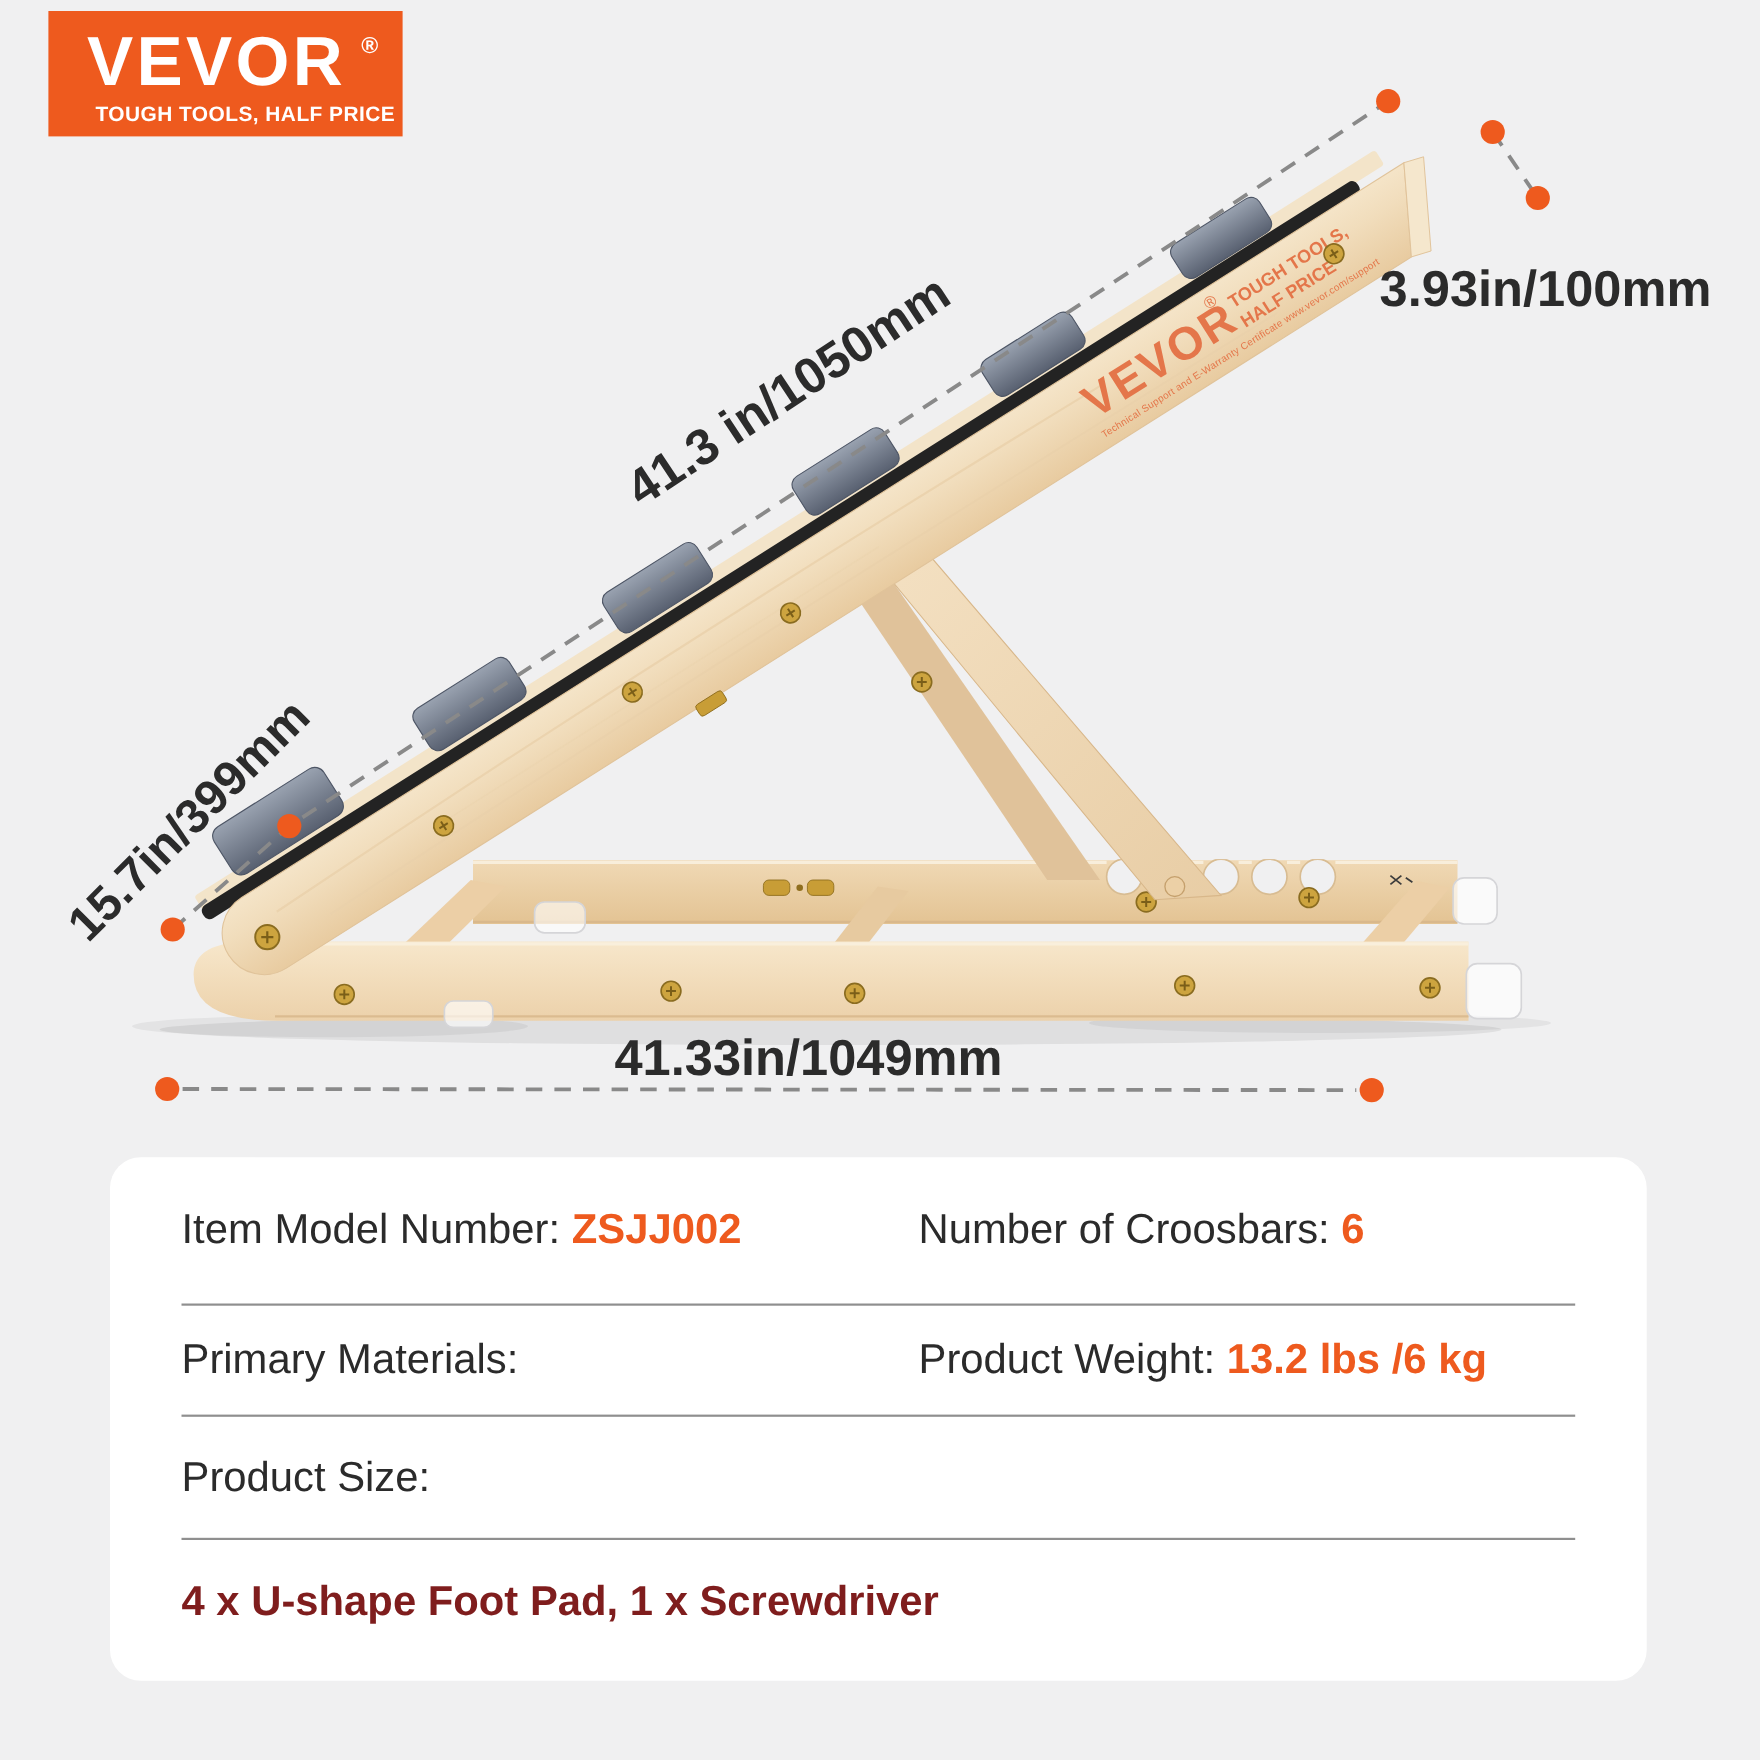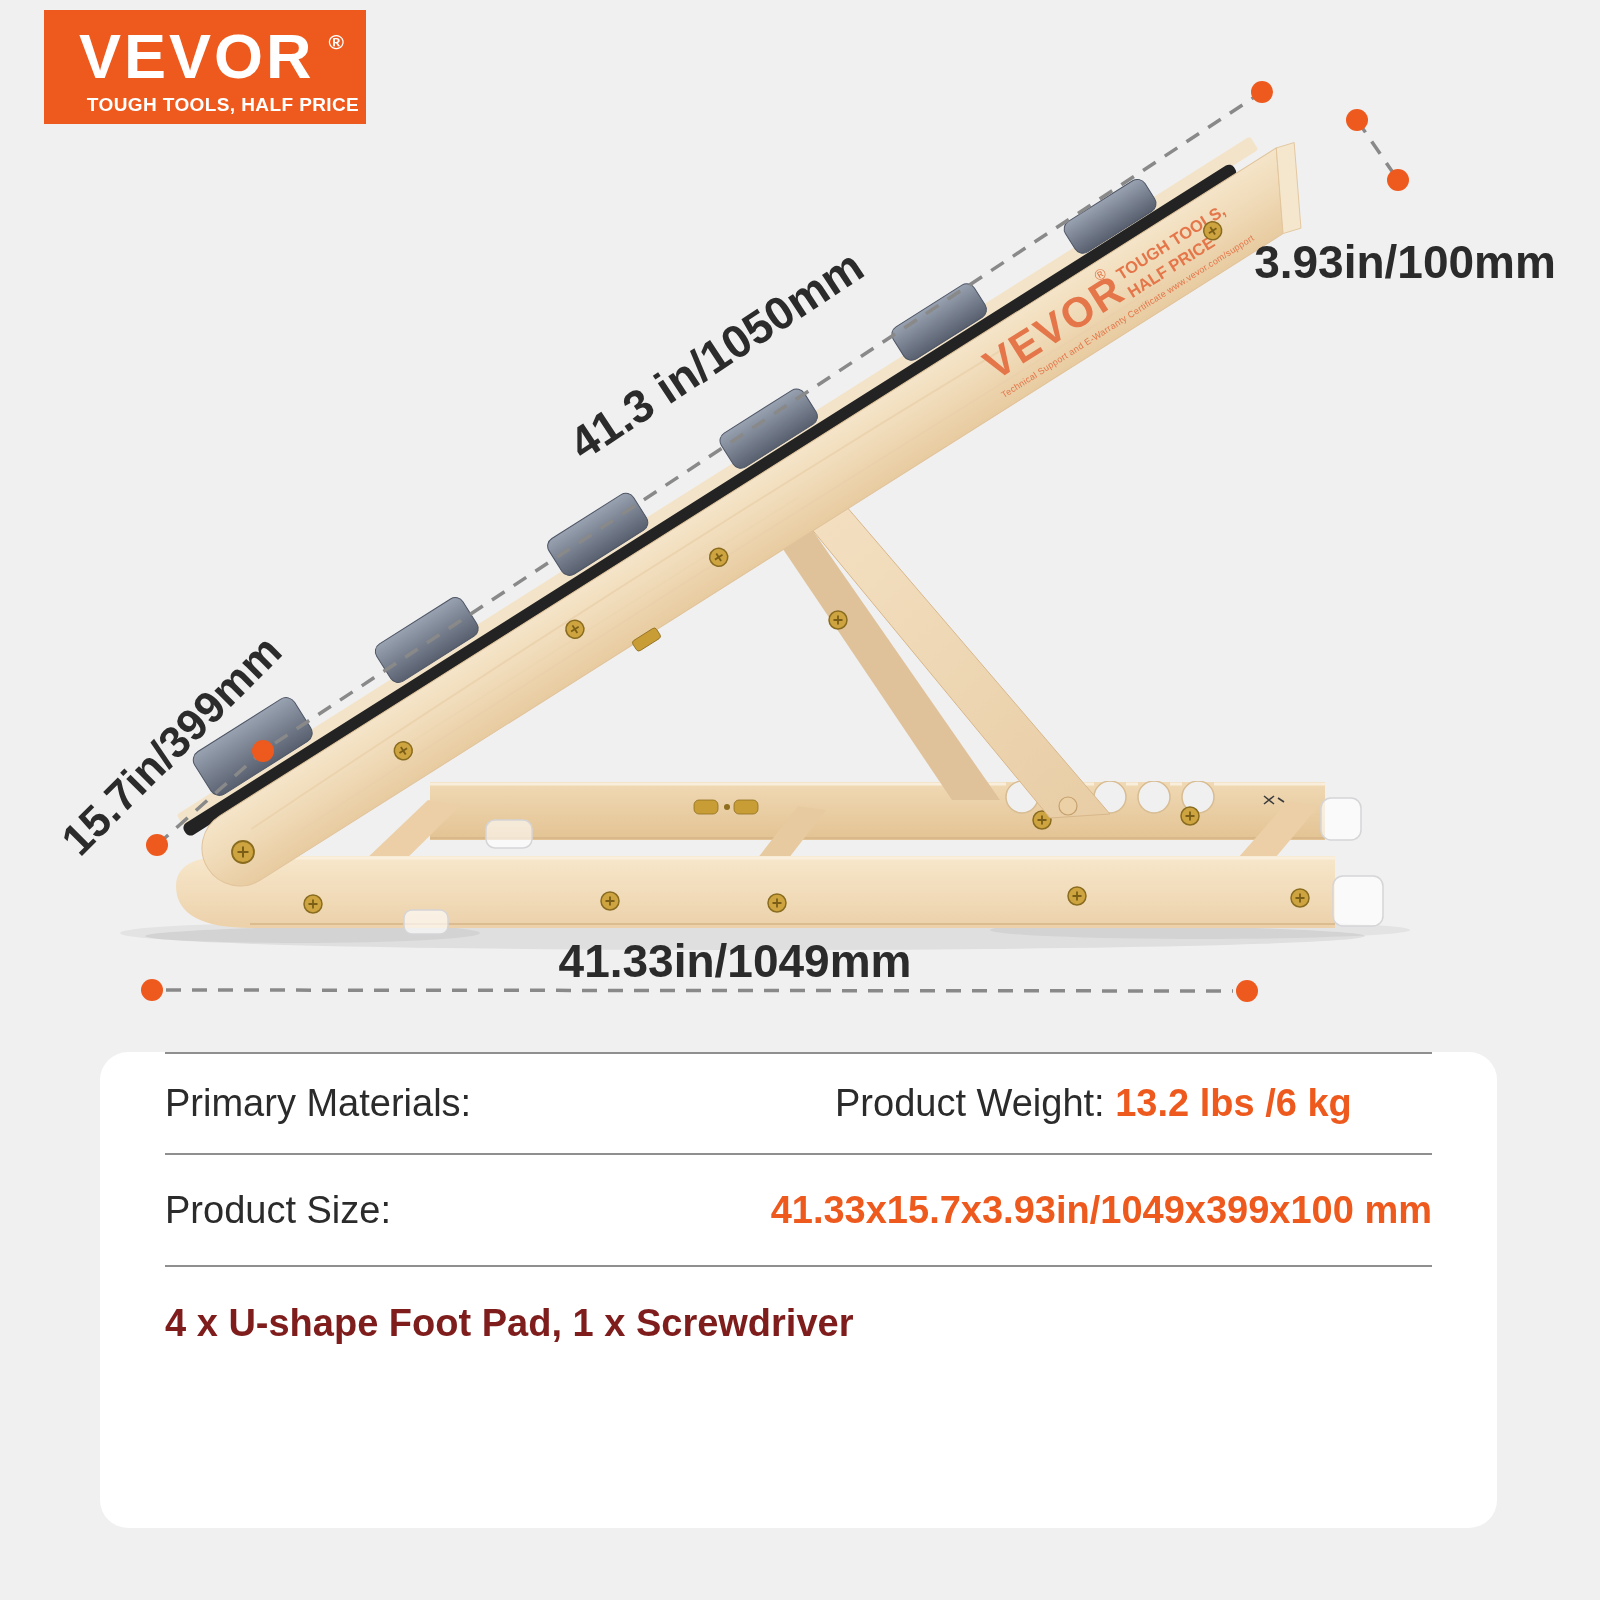--- a/index.html
+++ b/index.html
@@ -29,21 +29,21 @@
   .card{
     position:absolute;left:100px;top:1052px;width:1397px;height:476px;
     background:#ffffff;border-radius:28px;box-sizing:border-box;
   }
   .row{
     position:relative;display:flex;align-items:center;
     padding:0 65px;font-size:38px;color:#2b2b2b;white-space:pre;
   }
   .r1{height:133px;}
   .r2{height:99px;}
-  .r3{height:110px;justify-content:space-between;}
+  .r3{height:110px;}
   .r4{height:112px;}
   .divider{border-top:2px solid #8f8f8f;margin:0 65px;}
   .cell-b{position:absolute;left:735px;white-space:pre;}
   .val{color:#EE5A1E;font-weight:bold;}
   .pkg{color:#7f1d1d;font-weight:bold;}
 </style>
 </head>
 <body>
 
 <svg id="scene" viewBox="0 0 1600 1600">
@@ -196,26 +196,30 @@
   </g>
 </svg>
 
 <div class="logo">
   <div class="logo-name">VEVOR</div>
   <div class="logo-reg">®</div>
   <div class="logo-tag">TOUGH TOOLS, HALF PRICE</div>
 </div>
 
 <div class="card">
+  <div class="row r1">
+    <span>Item Model Number: </span><span class="val">ZSJJ002</span>
+    <span class="cell-b"><span>Number of Croosbars: </span><span class="val">6</span></span>
+  </div>
   <div class="divider"></div>
   <div class="row r2">
     <span>Primary Materials: </span>
     <span class="cell-b"><span>Product Weight: </span><span class="val">13.2 lbs /6 kg</span></span>
   </div>
   <div class="divider"></div>
   <div class="row r3">
-    <span>Product Size: </span><span class="val">41.33x15.7x3.93in/1049x399x100 mm</span>
+    <span>Product Size: </span>
   </div>
   <div class="divider"></div>
   <div class="row r4">
     <span class="pkg">4 x U-shape Foot Pad, 1 x Screwdriver</span>
   </div>
 </div>
 
 </body></html>

